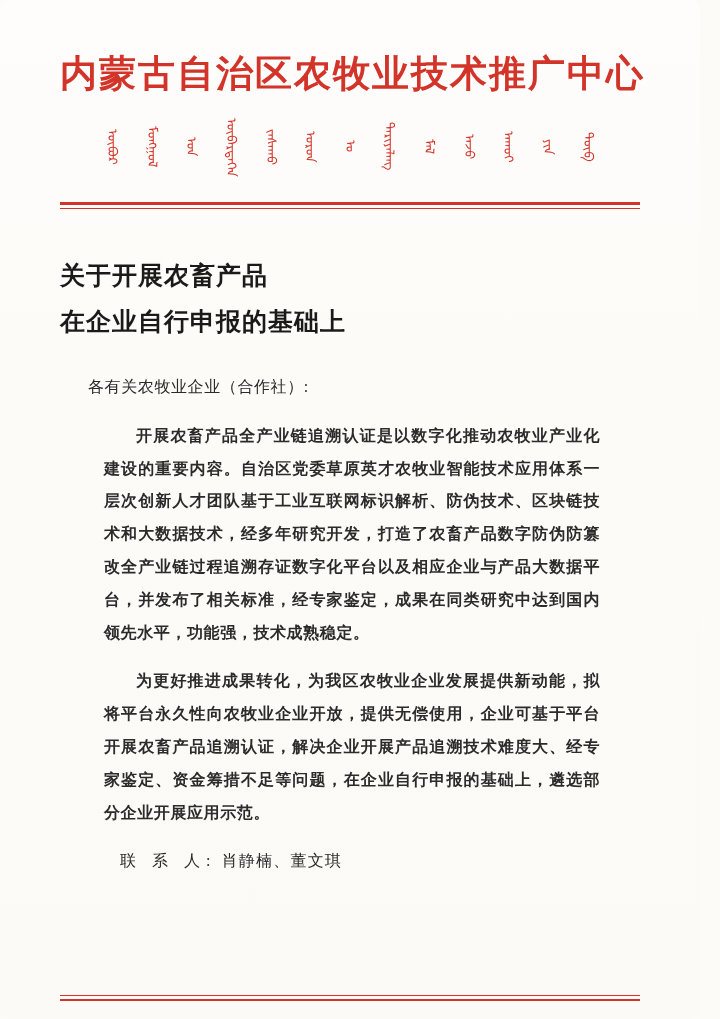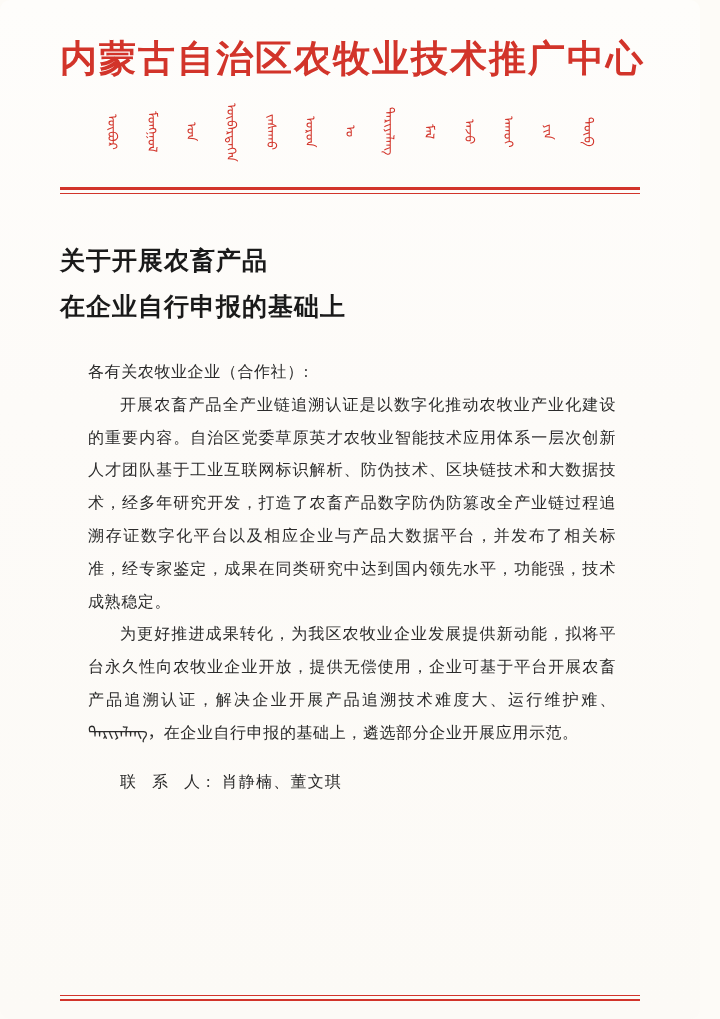--- a/index.html
+++ b/index.html
@@ -13,21 +13,21 @@
     font-family: "Liberation Serif", "DejaVu Serif", serif;
     background: #fdfbf7;
     position: relative;
     overflow: hidden;
   }
 
   .page {
     width: 700px;
     height: 1019px;
     box-sizing: border-box;
-    padding: 0 60px;
+    padding: 15px 60px;
     position: relative;
     background:
       linear-gradient(180deg, #fefdfb 0%, #fdfbf8 40%, #fcfaf6 100%);
     border-radius: 10px;
   }
 
   
   .letterhead {
     padding-top: 38px;
     text-align: center;
@@ -94,22 +94,23 @@
     font-size: 16px;
     line-height: 2.05;
     letter-spacing: 0.6px;
     text-align: justify;
     text-justify: inter-ideograph;
   }
   .salutation {
     margin: 0 0 0 0;
   }
   .para {
-    margin: 0;
+    margin: 16px;
     text-indent: 2em;
+    font-weight: bold;
   }
   .contact {
     margin-top: 16px;
     text-indent: 2em;
     letter-spacing: 1.2px;
   }
   .contact .label {
     letter-spacing: 6px;
   }
 
@@ -159,21 +160,21 @@
   </div>
 
   <div class="doc-title">
     <span class="line">关于开展农畜产品</span>
     <span class="line">在企业自行申报的基础上</span>
   </div>
 
   <div class="body-wrap">
     <p class="salutation">各有关农牧业企业（合作社）:</p>
     <p class="para">开展农畜产品全产业链追溯认证是以数字化推动农牧业产业化建设的重要内容。自治区党委草原英才农牧业智能技术应用体系一层次创新人才团队基于工业互联网标识解析、防伪技术、区块链技术和大数据技术，经多年研究开发，打造了农畜产品数字防伪防篡改全产业链过程追溯存证数字化平台以及相应企业与产品大数据平台，并发布了相关标准，经专家鉴定，成果在同类研究中达到国内领先水平，功能强，技术成熟稳定。</p>
-    <p class="para">为更好推进成果转化，为我区农牧业企业发展提供新动能，拟将平台永久性向农牧业企业开放，提供无偿使用，企业可基于平台开展农畜产品追溯认证，解决企业开展产品追溯技术难度大、运行维护难、ᠲᠠᠷᠢᠶᠠᠯᠠᠩ，在企业自行申报的基础上，遴选部分企业开展应用示范。</p>
+    <p class="para">为更好推进成果转化，为我区农牧业企业发展提供新动能，拟将平台永久性向农牧业企业开放，提供无偿使用，企业可基于平台开展农畜产品追溯认证，解决企业开展产品追溯技术难度大、经专家鉴定、资金筹措不足等问题，在企业自行申报的基础上，遴选部分企业开展应用示范。</p>
     <p class="contact">
       <span class="label">联 系 人:</span>
       <span>肖静楠、董文琪</span>
     </p>
   </div>
 
   <div class="footer-rules">
     <div class="r1"></div>
     <div class="r2"></div>
   </div>

